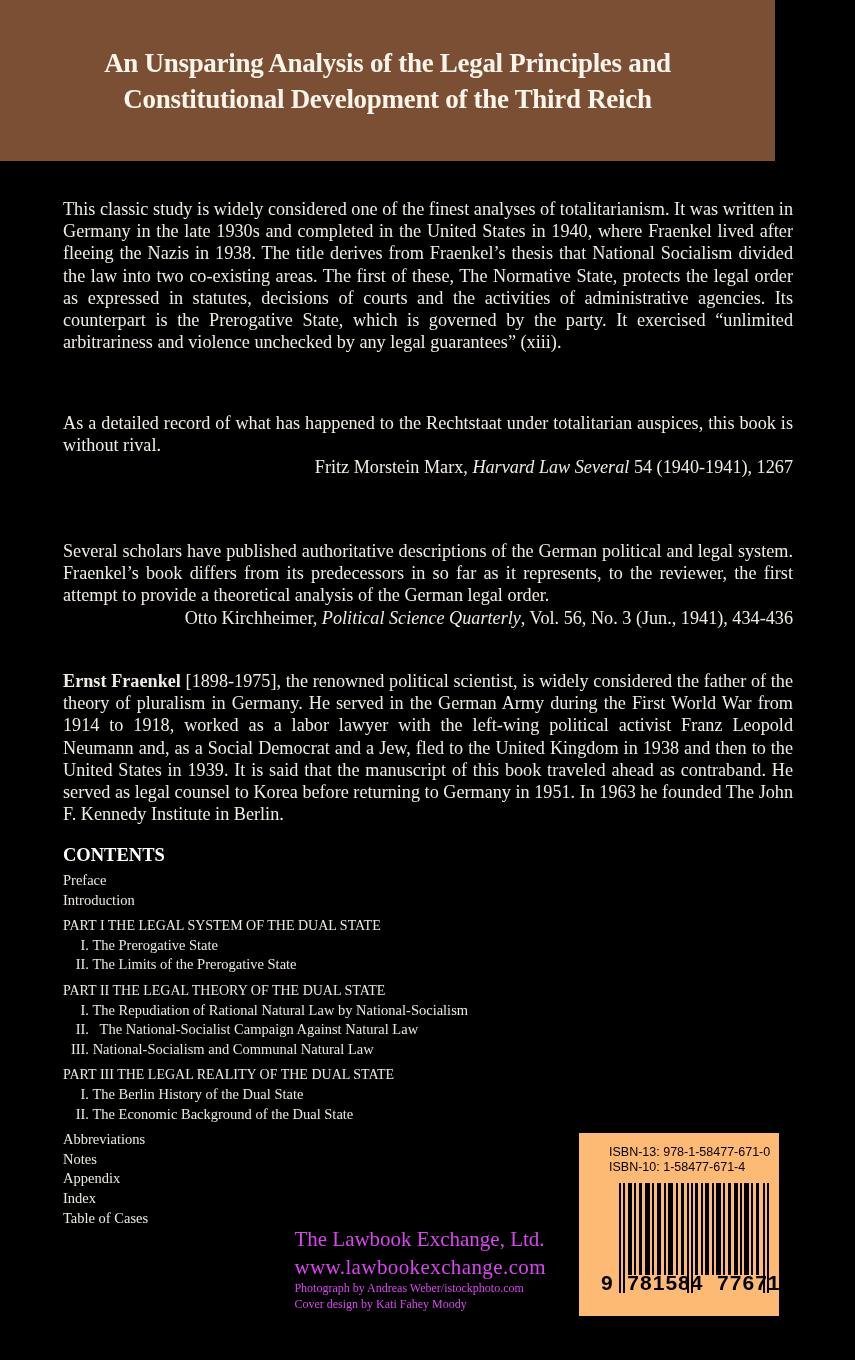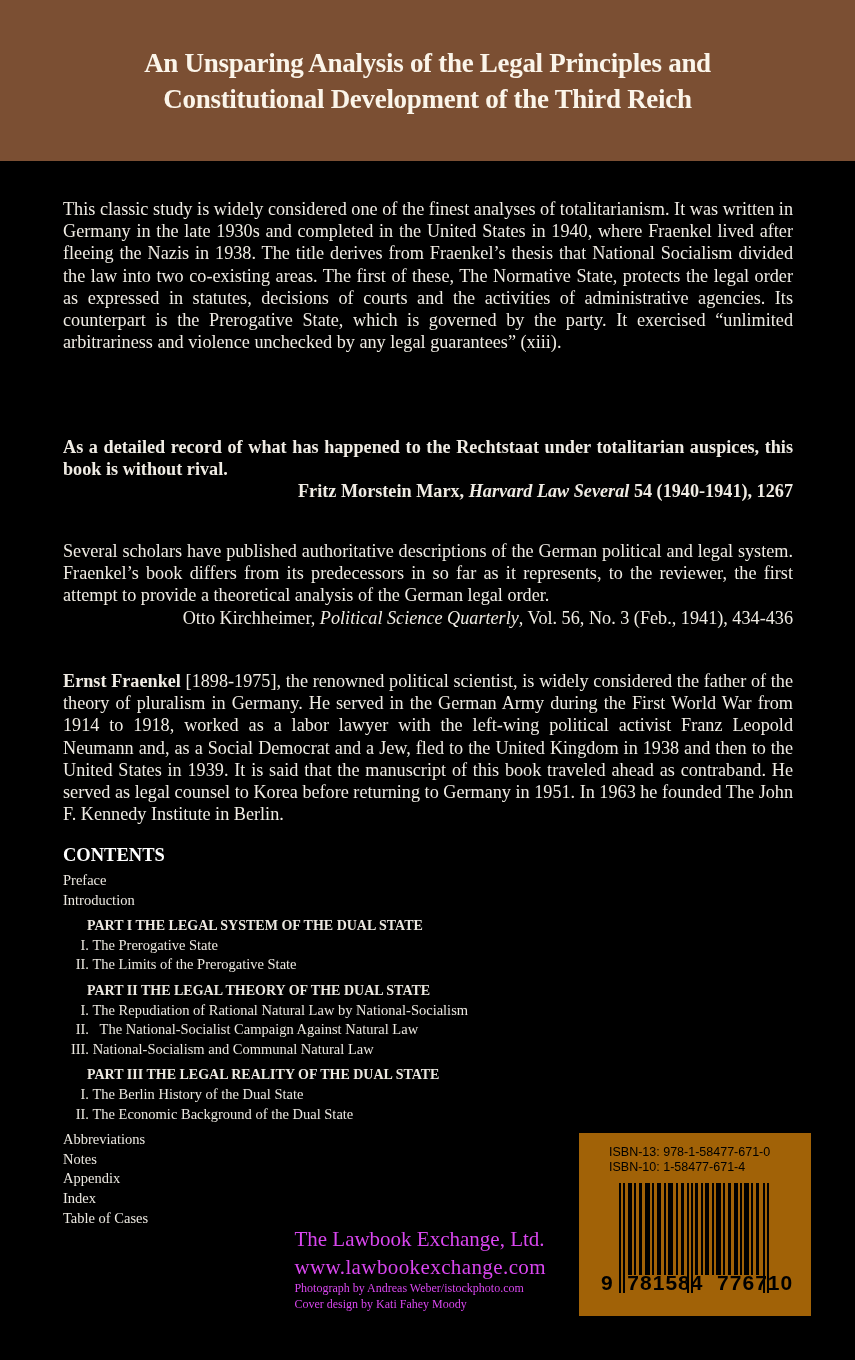--- a/index.html
+++ b/index.html
@@ -2,67 +2,67 @@
 <html><head>
 <meta charset="utf-8">
 <style>
   html, body { margin: 0; padding: 0; }
   body {
     width: 855px; height: 1360px; background: #000; color: #f4f0e8;
     font-family: "Liberation Serif", "DejaVu Serif", serif;
     position: relative; overflow: hidden;
   }
   .header {
-    position: absolute; left: 0; top: 0; width: 855px; height: 161px;
+    position: absolute; left: 0; top: 0; width: 775px; height: 161px;
     background: #7b4f33;
     display: flex; align-items: center; justify-content: center;
   }
   .header h1 {
     margin: 0; text-align: center; color: #fbf5ea;
     font-size: 27px; line-height: 36px; font-weight: bold;
     letter-spacing: -0.3px;
   }
   .body-text {
     position: absolute; left: 63px; width: 730px;
     font-size: 18.2px; line-height: 22.2px; text-align: justify;
     color: #f0ece4;
   }
   #intro { top: 198px; }
-  #quote1 { top: 436px; font-weight: bold; }
+  #quote1 { top: 412px; }
   #quote2 { top: 532px; margin-top: 8px; }
   #bio { top: 670px; font-family: Liberation Serif, serif; }
   .attribution { text-align: right; display: block; }
   .attribution i { font-style: italic; }
   b { font-weight: bold; }
 
   .contents {
     position: absolute; left: 63px; top: 844px; width: 480px;
     font-family: "Liberation Serif", "DejaVu Serif", serif;
     color: #ece8e0;
   }
   .contents h2 {
     margin: 0 0 5px 0; font-size: 18.5px; line-height: 22px; font-weight: bold; color: #fff;
   }
   .toc-item { font-size: 14.5px; line-height: 19.6px; white-space: nowrap; }
-  .toc-part { font-size: 14px; line-height: 19.6px; font-weight: bold; margin-top: 6px; white-space: nowrap; margin-left: 24px; }
+  .toc-part { font-size: 14px; line-height: 19.6px; font-weight: normal; margin-top: 6px; white-space: nowrap; }
   .toc-sub { font-size: 14.5px; line-height: 19.6px; white-space: nowrap; }
   .roman { display: inline-block; width: 40px; text-align: right; margin-left: -14px; }
   .toc-end { margin-top: 6px; }
 
   .publisher {
     position: absolute; right: 309px; top: 1225px; text-align: left;
     color: #d946ef;
   }
   .publisher .name { font-size: 21px; line-height: 29px; }
   .publisher .url { font-size: 21px; line-height: 26px; letter-spacing: 0.4px; }
   .publisher .credit { font-size: 12px; line-height: 16px; }
 
   .barcode-box {
-    position: absolute; left: 579px; top: 1133px; width: 232px; height: 183px;
-    background: #a16207; color: #000;
+    position: absolute; left: 579px; top: 1133px; width: 200px; height: 183px;
+    background: #fdba74; color: #000;
     font-family: "Liberation Sans", "DejaVu Sans", sans-serif;
   }
   .isbn { position: absolute; left: 30px; font-size: 12.5px; line-height: 15px; }
   #isbn13 { top: 12px; }
   #isbn10 { top: 27px; }
   .bars { position: absolute; left: 40px; top: 50px; width: 150px; height: 110px; }
   .bar-digits {
     position: absolute; left: 22px; top: 138px; font-size: 21px; font-weight: bold; letter-spacing: 1px;
     background: transparent;
   }
@@ -79,21 +79,21 @@
 
 <div class="body-text" id="intro">This classic study is widely considered one of the finest analyses of totalitarianism. It was written in Germany in the late 1930s and completed in the United States in 1940, where Fraenkel lived after fleeing the Nazis in 1938. The title derives from Fraenkel’s thesis that National Socialism divided the law into two co-existing areas. The first of these, The Normative State, protects the legal order as expressed in statutes, decisions of courts and the activities of administrative agencies. Its counterpart is the Prerogative State, which is governed by the party. It exercised “unlimited arbitrariness and violence unchecked by any legal guarantees” (xiii).</div>
 
 <div class="body-text" id="quote1">
   <span>As a detailed record of what has happened to the Rechtstaat under totalitarian auspices, this book is without rival.</span>
   <span class="attribution"><span>Fritz Morstein Marx, </span><i>Harvard Law Several</i><span> 54 (1940-1941), 1267</span></span>
 </div>
 
 <div class="body-text" id="quote2">
   <span>Several scholars have published authoritative descriptions of the German political and legal system. Fraenkel’s book differs from its predecessors in so far as it represents, to the reviewer, the first attempt to provide a theoretical analysis of the German legal order.</span>
-  <span class="attribution"><span>Otto Kirchheimer, </span><i>Political Science Quarterly</i><span>, Vol. 56, No. 3 (Feb., 1941), 434-436</span></span>
+  <span class="attribution"><span>Otto Kirchheimer, </span><i>Political Science Quarterly</i><span>, Vol. 56, No. 3 (Jun., 1941), 434-436</span></span>
 </div>
 
 <div class="body-text" id="bio"><b>Ernst Fraenkel</b><span> [1898-1975], the renowned political scientist, is widely considered the father of the theory of pluralism in Germany. He served in the German Army during the First World War from 1914 to 1918, worked as a labor lawyer with the left-wing political activist Franz Leopold Neumann and, as a Social Democrat and a Jew, fled to the United Kingdom in 1938 and then to the United States in 1939. It is said that the manuscript of this book traveled ahead as contraband. He served as legal counsel to Korea before returning to Germany in 1951. In 1963 he founded The John F. Kennedy Institute in Berlin.</span></div>
 
 <div class="contents">
   <h2>CONTENTS</h2>
   <div class="toc-item">Preface</div>
   <div class="toc-item">Introduction</div>
 
   <div class="toc-part">PART I THE LEGAL SYSTEM OF THE DUAL STATE</div>

